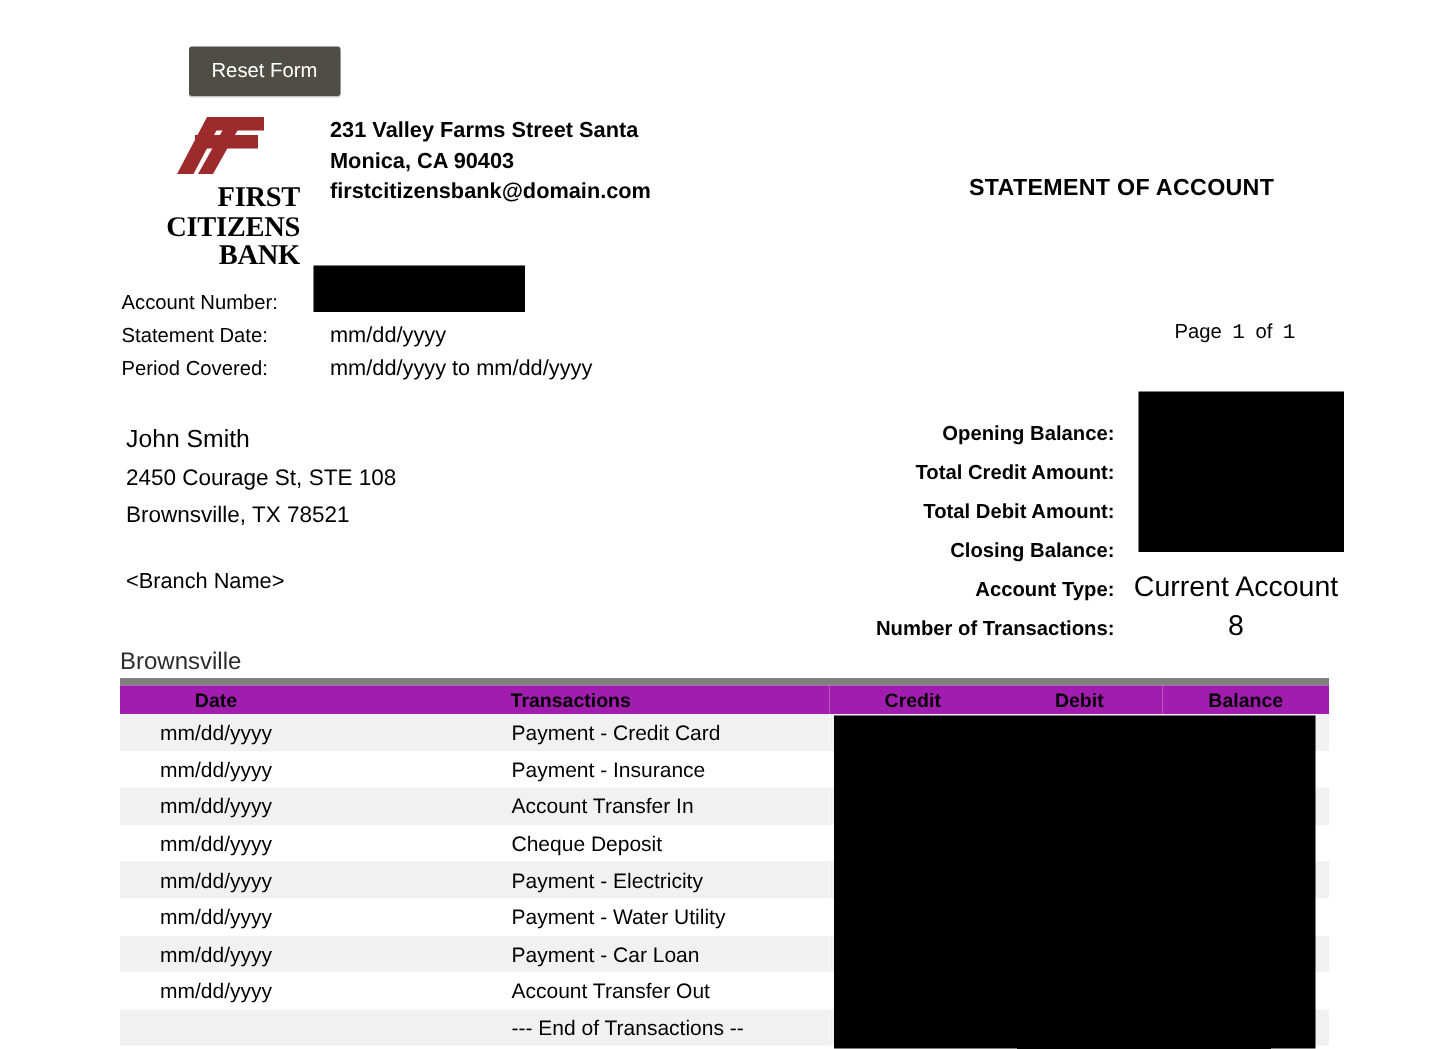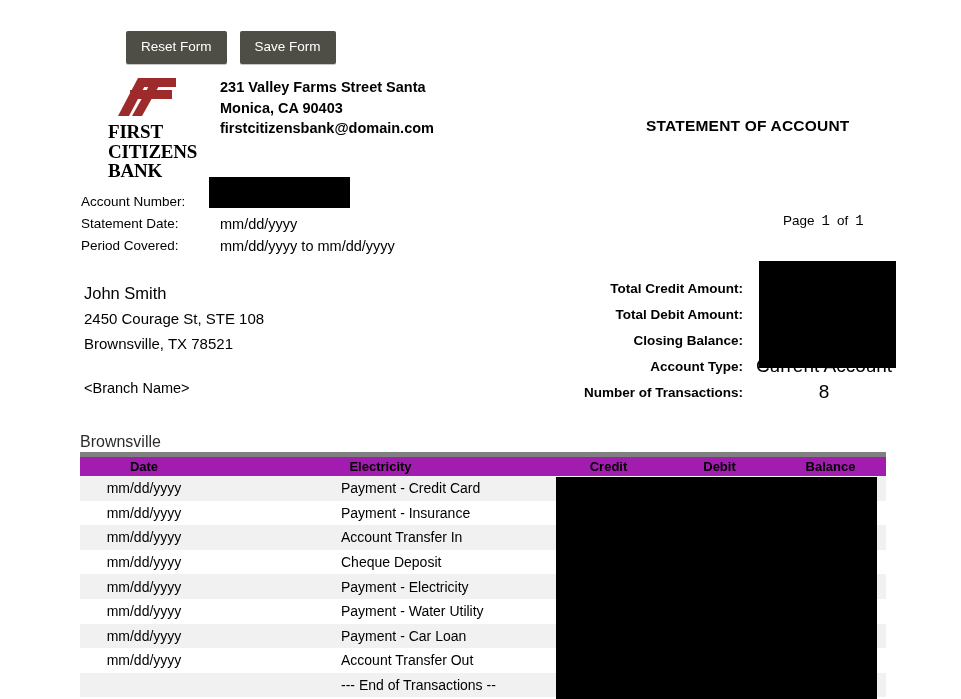--- a/index.html
+++ b/index.html
@@ -42,20 +42,21 @@
   .logo-wrap {
     position: absolute;
     left: 108px; top: 76px;
     width: 92px; height: 92px;
   }
   .logo-mark { position: absolute; left: 8px; top: 0; }
   .logo-words {
     position: absolute;
     left: 0; top: 46px;
     width: 92px;
+    text-align: right;
     font-family: "Liberation Serif", "DejaVu Serif", serif;
     font-weight: bold;
     color: #000000;
     letter-spacing: -0.2px;
   }
   .logo-words div { line-height: 1.03; }
   .lw1 { font-size: 19px; }
   .lw2 { font-size: 19px; }
   .lw3 { font-size: 19px; }
 
@@ -206,21 +207,20 @@
     left: 556px; top: 477px;
     width: 321px; height: 222px;
     background: #000000;
   }
 </style>
 </head>
 <body>
 
 <div class="toolbar">
   <button class="form-btn">Reset Form</button>
-  <button class="form-btn">Save Form</button>
 </div>
 
 <div class="logo-wrap">
   <svg class="logo-mark" width="62" height="50" viewBox="0 0 62 50">
     <g fill="#9d2b2b">
       <polygon points="22,2 60,2 60,11 22,11"></polygon>
       <polygon points="14,14 56,14 56,23 14,23"></polygon>
       <polygon points="2,40 22,2 33,2 13,40"></polygon>
       <polygon points="16,40 34,8 44,8 26,40"></polygon>
     </g>
@@ -261,20 +261,24 @@
 
 <div class="cust">
   <div class="cust-name">John Smith</div>
   <div>2450 Courage St, STE 108</div>
   <div>Brownsville, TX 78521</div>
 </div>
 <div class="branch">&lt;Branch Name&gt;</div>
 
 <div class="summary">
   <div class="sum-row">
+    <span class="sum-label">Opening Balance:</span>
+    <span class="sum-value"></span>
+  </div>
+  <div class="sum-row">
     <span class="sum-label">Total Credit Amount:</span>
     <span class="sum-value"></span>
   </div>
   <div class="sum-row">
     <span class="sum-label">Total Debit Amount:</span>
     <span class="sum-value"></span>
   </div>
   <div class="sum-row">
     <span class="sum-label">Closing Balance:</span>
     <span class="sum-value"></span>
@@ -290,21 +294,21 @@
 </div>
 <div class="redact-summary"></div>
 
 <div class="tx-heading">Brownsville</div>
 <div class="tx-bar"></div>
 
 <table class="tx-table">
   <thead>
     <tr>
       <th class="col-date">Date</th>
-      <th class="col-desc" style="padding-left:0 !important;text-align:center">Electricity</th>
+      <th class="col-desc" style="padding-left:0 !important;text-align:center">Transactions</th>
       <th class="col-credit">Credit</th>
       <th class="col-debit">Debit</th>
       <th class="col-bal">Balance</th>
     </tr>
   </thead>
   <tbody>
     <tr>
       <td class="col-date">mm/dd/yyyy</td>
       <td class="col-desc">Payment - Credit Card</td>
       <td class="col-credit"></td>

